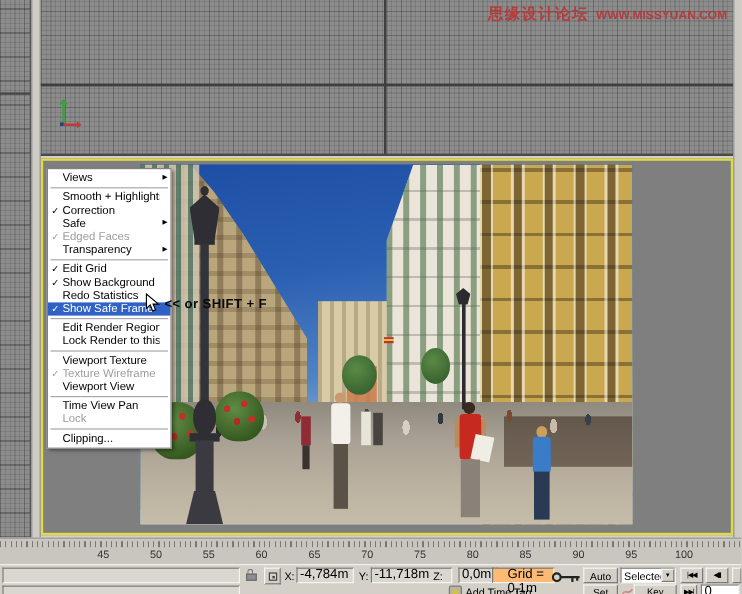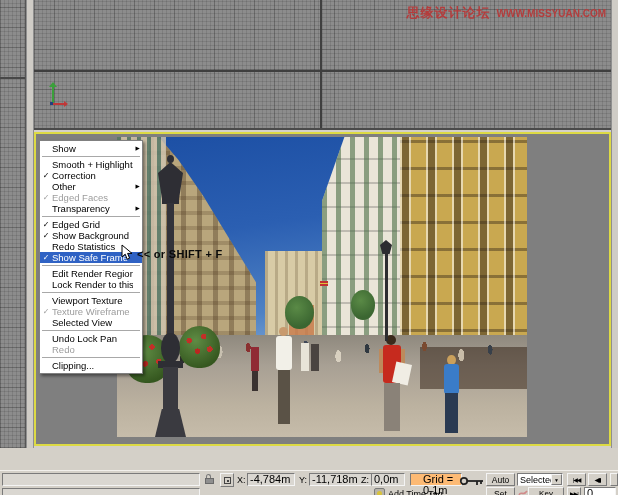--- a/index.html
+++ b/index.html
@@ -251,53 +251,53 @@
       <div class="lamp2">
         <div class="lant2"></div>
           <div class="post2"></div>
       </div>
     </div>
   </div>
 
   <div class="abs ctx-menu" id="ctx-menu">
       <div class="menu-item">
         <span class="chk"></span>
-        <span class="lbl">Show</span>
+        <span class="lbl">Views</span>
         <span class="arr">▶</span>
       </div>
       <div class="menu-sep"></div>
       <div class="menu-item">
         <span class="chk"></span>
         <span class="lbl">Smooth + Highlights</span>
         <span class="arr"></span>
       </div>
       <div class="menu-item">
         <span class="chk">✓</span>
         <span class="lbl">Correction</span>
         <span class="arr"></span>
       </div>
       <div class="menu-item">
         <span class="chk"></span>
-        <span class="lbl">Other</span>
+        <span class="lbl">Safe</span>
         <span class="arr">▶</span>
       </div>
       <div class="menu-item dis">
         <span class="chk">✓</span>
         <span class="lbl">Edged Faces</span>
         <span class="arr"></span>
       </div>
       <div class="menu-item">
         <span class="chk"></span>
         <span class="lbl">Transparency</span>
         <span class="arr">▶</span>
       </div>
       <div class="menu-sep"></div>
       <div class="menu-item">
         <span class="chk">✓</span>
-        <span class="lbl">Edged Grid</span>
+        <span class="lbl">Edit Grid</span>
         <span class="arr"></span>
       </div>
       <div class="menu-item">
         <span class="chk">✓</span>
         <span class="lbl">Show Background</span>
         <span class="arr"></span>
       </div>
       <div class="menu-item">
         <span class="chk"></span>
         <span class="lbl">Redo Statistics</span>
@@ -325,70 +325,84 @@
         <span class="lbl">Viewport Texture</span>
         <span class="arr"></span>
       </div>
       <div class="menu-item dis">
         <span class="chk">✓</span>
         <span class="lbl">Texture Wireframe</span>
         <span class="arr"></span>
       </div>
       <div class="menu-item">
         <span class="chk"></span>
-        <span class="lbl">Selected View</span>
-        <span class="arr"></span>
-      </div>
-      <div class="menu-sep"></div>
-      <div class="menu-item">
-        <span class="chk"></span>
-        <span class="lbl">Undo Lock Pan</span>
+        <span class="lbl">Viewport View</span>
+        <span class="arr"></span>
+      </div>
+      <div class="menu-sep"></div>
+      <div class="menu-item">
+        <span class="chk"></span>
+        <span class="lbl">Time View Pan</span>
         <span class="arr"></span>
       </div>
       <div class="menu-item dis">
         <span class="chk"></span>
-        <span class="lbl">Redo</span>
+        <span class="lbl">Lock</span>
         <span class="arr"></span>
       </div>
       <div class="menu-sep"></div>
       <div class="menu-item">
         <span class="chk"></span>
         <span class="lbl">Clipping...</span>
         <span class="arr"></span>
       </div>
     </div>
 
   <div class="abs cursor">
     <svg width="13" height="17" viewBox="0 0 13 17">
       <path d="M1,1 L1,13 L4.2,10.2 L6.2,15.2 L8.6,14.2 L6.6,9.4 L11,9.4 Z" fill="#fff" stroke="#000" stroke-width="1"></path>
     </svg>
   </div>
 
   <div class="abs annotation">&lt;&lt; or  SHIFT + F</div>
 
+  <div class="abs ruler" id="ruler">
+      <span class="tick-label" style="left: 86px;">45</span>
+      <span class="tick-label" style="left: 130px;">50</span>
+      <span class="tick-label" style="left: 174px;">55</span>
+      <span class="tick-label" style="left: 218px;">60</span>
+      <span class="tick-label" style="left: 262px;">65</span>
+      <span class="tick-label" style="left: 306px;">70</span>
+      <span class="tick-label" style="left: 350px;">75</span>
+      <span class="tick-label" style="left: 394px;">80</span>
+      <span class="tick-label" style="left: 438px;">85</span>
+      <span class="tick-label" style="left: 482px;">90</span>
+      <span class="tick-label" style="left: 526px;">95</span>
+      <span class="tick-label" style="left: 570px;">100</span>
+    </div>
 
   <div class="abs statusbar">
     <div class="abs sunken fld" style="left:2px;top:2px;width:198px;"></div>
     <div class="abs sunken fld" style="left:2px;top:17px;width:198px;"></div>
 
     <div class="abs lock">
         <div class="sh"></div>
         <div class="bd"></div>
       </div>
     <div class="abs raised absbtn">
         <div class="sq"></div>
         <div class="dt"></div>
       </div>
 
     <span class="abs lab" style="left:237px;">X:</span>
     <div class="abs sunken fld" style="left:247px;top:2px;width:48px;">-4,784m</div>
     <span class="abs lab" style="left:299px;">Y:</span>
     <div class="abs sunken fld" style="left:309px;top:2px;width:68px;">-11,718m</div>
     <span class="abs lab" style="left:361px;">Z:</span>
-    <div class="abs sunken fld" style="left:371px;top:2px;width:34px;">0,0m</div>
+    <div class="abs sunken fld" style="left:382px;top:2px;width:34px;">0,0m</div>
 
     <div class="abs sunken fld" style="left:410px;top:2px;width:52px;background:#fdba74;padding-left:12px;">Grid = 0,1m</div>
 
     <div class="abs timetagicon"></div>
     <span class="abs" style="left:388px;top:18px;font-size:9px;">Add Time Tag</span>
 
     <div class="abs keyicon">
       <svg width="26" height="17" viewBox="0 0 26 17">
         <circle cx="5" cy="8" r="3.2" fill="none" stroke="#222" stroke-width="1.8"></circle>
         <line x1="8.5" y1="8" x2="24" y2="8" stroke="#222" stroke-width="1.8"></line>

